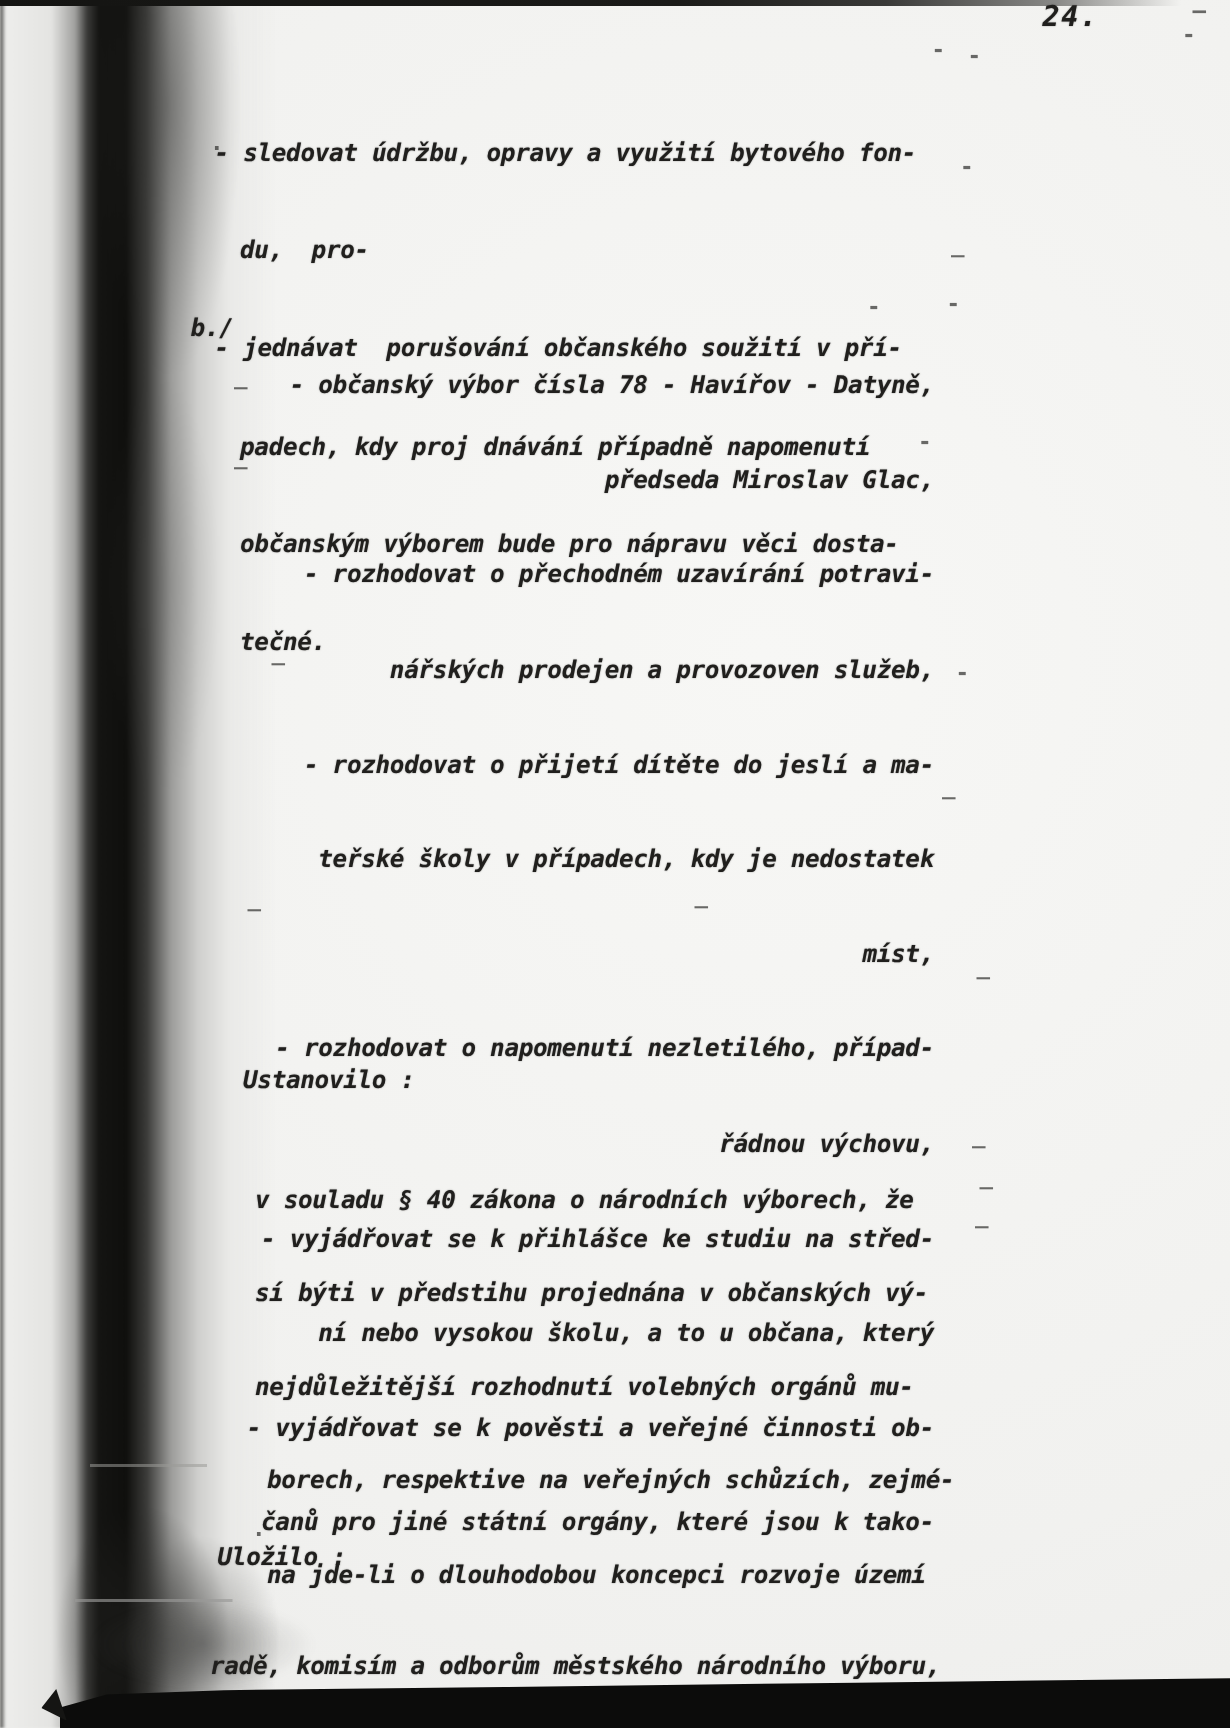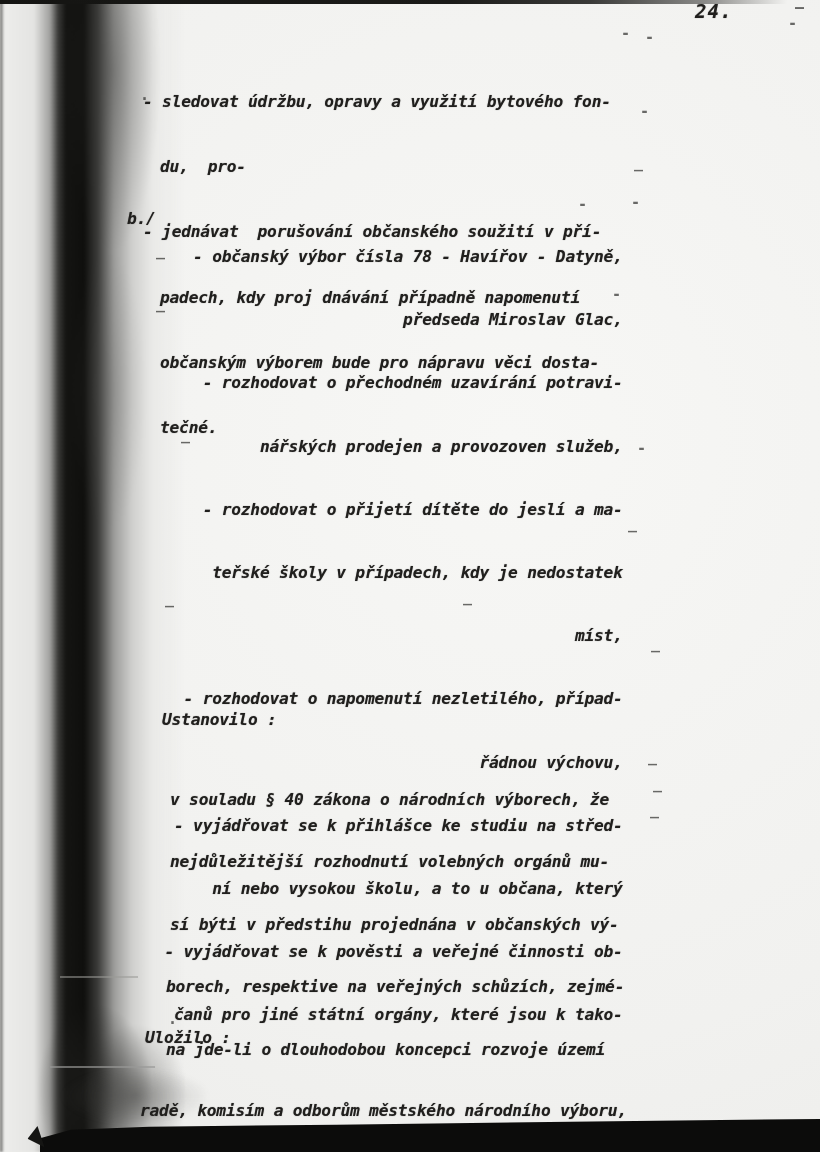--- a/index.html
+++ b/index.html
@@ -59,21 +59,21 @@
     font-style:italic;
   }
   .tw .line { display:block; }
   .block-intro        { left:160px; top:50px;  } .block-intro   .line { line-height:27.2px; }
   .b-label            { left:127px; top:206px; line-height:25.2px; }
   .block-b            { left:174px; top:206px; } .block-b       .line { line-height:25.2px;text-align:right; }
   .hang               { margin-left:-17px; }
   .heading-ustanovilo { left:162px; top:707px; line-height:25px; }
   .block-para         { left:163px; top:750px; } .block-para    .line { line-height:24.4px; }
   .block-para .line               { margin-left:7px; }
-  .block-para .line:nth-child(n+4){ margin-left:3px; }
+  .block-para .line:nth-child(n+4){ margin-left:15px; }
   .block-para .line:nth-child(n+7){ margin-left:3px; }
   .block-para .line:nth-child(n+10){ margin-left:0; }
   .heading-ulozilo    { left:145px; top:1025px; line-height:25px; }
   .block-ulozilo      { left:140px; top:1061px; } .block-ulozilo .line { line-height:23.5px;text-align:right; }
   .block-ulozilo .line:nth-child(2){ margin-left:5px; }
   .page-number        { left:695px; top:0px; font-size:19px; letter-spacing:1px; }
   
   .artifact {
     position:absolute;
     font-family:"DejaVu Sans Mono","Liberation Mono",monospace;
@@ -147,22 +147,22 @@
     
     
     
     
     
   </div>
 
   <div class="tw heading-ustanovilo">Ustanovilo :</div>
   <div class="tw block-para">
     <span class="line">v souladu § 40 zákona o národních výborech, že</span>
+    <span class="line">sí býti v předstihu projednána v občanských vý-</span>
     <span class="line">nejdůležitější rozhodnutí volebných orgánů mu-</span>
-    <span class="line">sí býti v předstihu projednána v občanských vý-</span>
     <span class="line">borech, respektive na veřejných schůzích, zejmé-</span>
     <span class="line">na jde-li o dlouhodobou koncepci rozvoje území</span>
     
     
     
     
     
   </div>
 
   <div class="tw heading-ulozilo">Uložilo :</div>

